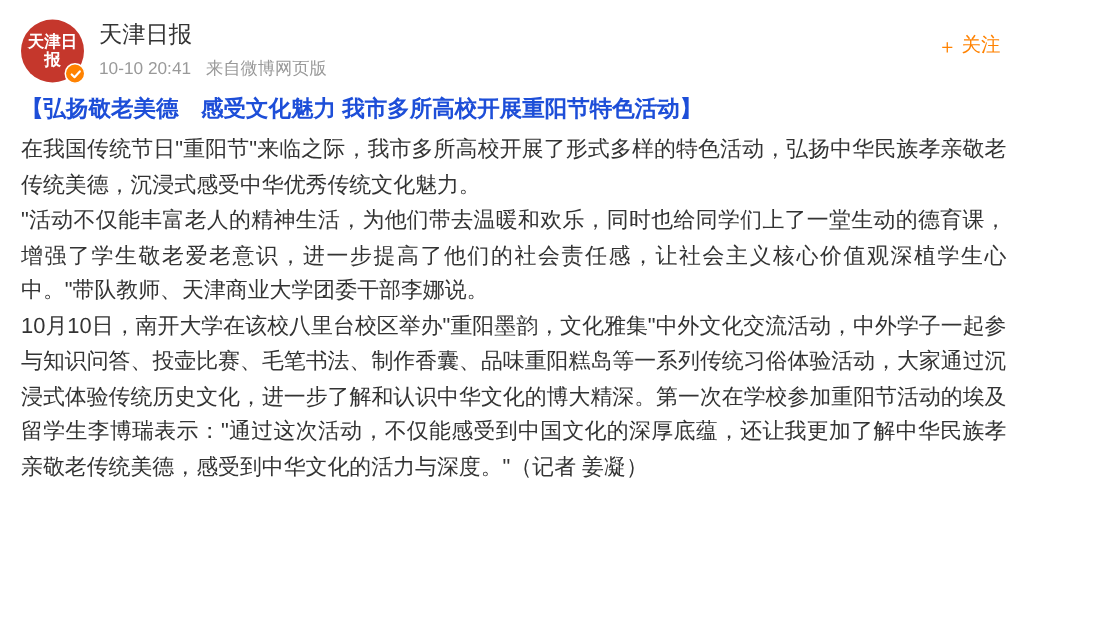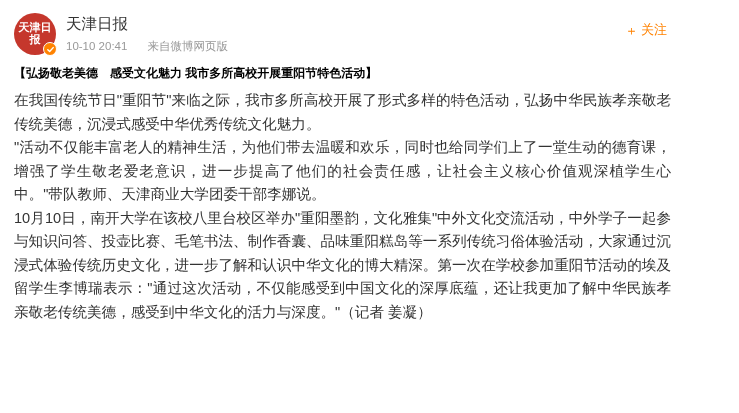--- a/index.html
+++ b/index.html
@@ -83,23 +83,23 @@
     line-height: 20px;
     margin-bottom: 4px;
     font-weight: normal;
   }
   .meta-row {
     font-size: 11.5px;
     color: #999999;
     line-height: 16px;
     display: flex;
     align-items: center;
-    gap: 0;
+    gap: 10px;
   }
-  .meta-source { color: #999999; margin-left: 20px; }
+  .meta-source { color: #999999; }
 
   .follow-btn {
     flex: 0 0 auto;
     margin-top: 6px;
     color: #ff8200;
     font-size: 13px;
     line-height: 18px;
     display: flex;
     align-items: center;
     gap: 3px;
@@ -112,23 +112,23 @@
     line-height: 13px;
     color: #ff8200;
   }
 
   
   .content {
     padding: 0 14px;
     box-sizing: border-box;
   }
   .post-title {
-    font-size: 12px;
+    font-size: 15px;
     line-height: 22px;
-    color: #000000;
+    color: #1d4ed8;
     font-weight: bold;
     margin: 0 0 5px 0;
   }
   .post-body {
     font-size: 14.6px;
     line-height: 23.5px;
     color: #333333;
     text-align: justify;
     text-justify: inter-ideograph;
   }

